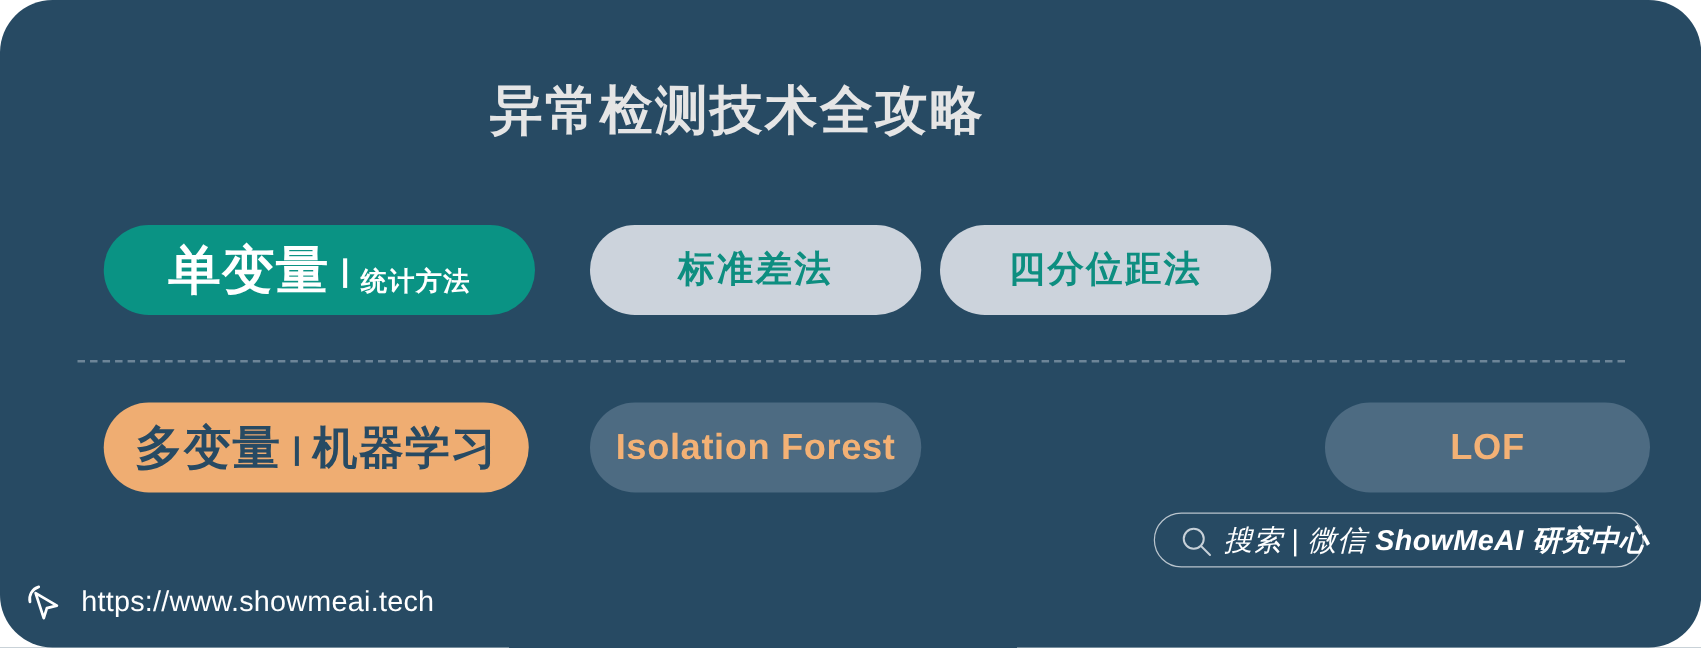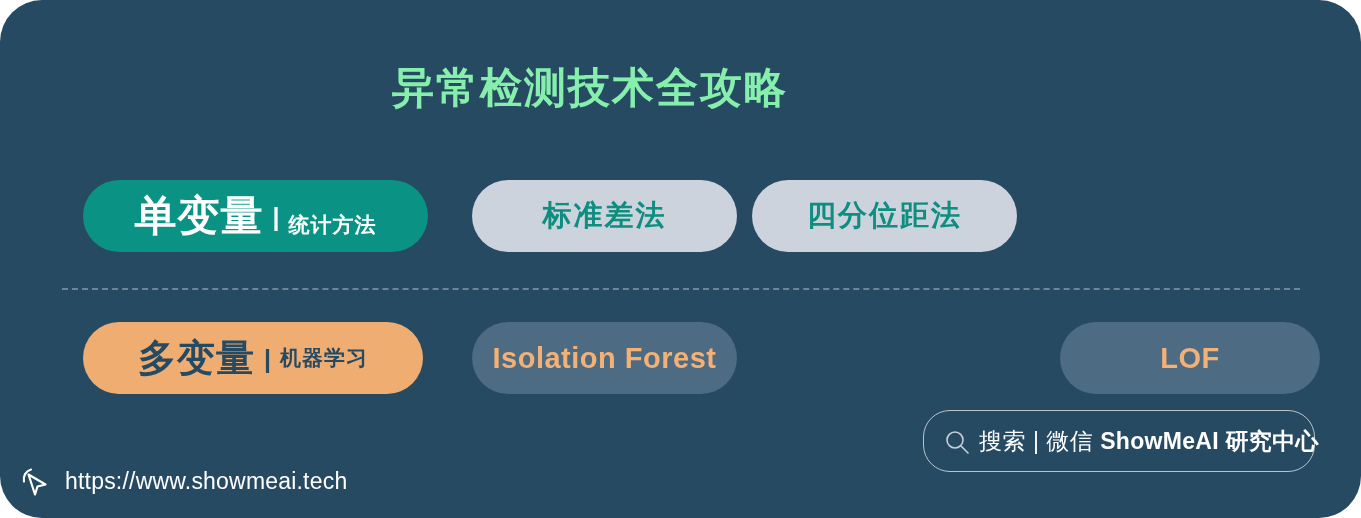--- a/index.html
+++ b/index.html
@@ -25,21 +25,21 @@
     box-sizing: border-box;
     overflow: hidden;
   }
 
   .title {
     position: absolute;
     left: 0;
     top: 62px;
     width: 1180px;
     text-align: center;
-    color: #86efac;
+    color: #e5e5e5;
     font-size: 42px;
     font-weight: bold;
     letter-spacing: 2px;
     line-height: 1.25;
   }
 
   .row {
     position: absolute;
     left: 0;
     width: 1361px;
@@ -112,21 +112,21 @@
   .pill-cat-multi .cat-sep {
     color: #274a63;
     font-size: 25px;
     font-weight: bold;
     margin: 0 9px;
     position: relative;
     top: 1px;
   }
   .pill-cat-multi .cat-sub {
     color: #274a63;
-    font-size: 21px;
+    font-size: 36px;
     font-weight: bold;
     letter-spacing: 1px;
   }
 
   .pill-slate {
     background: #4d6b82;
     color: #f3b175;
     font-size: 29px;
     font-weight: bold;
     letter-spacing: 0.5px;
@@ -143,27 +143,28 @@
     height: 0;
     border-top: 2px dashed #6d8598;
   }
 
   
   .search-chip {
     position: absolute;
     left: 923px;
     top: 410px;
     width: 392px;
-    height: 62px;
+    height: 44px;
     border: 1.6px solid #b9c4cd;
     border-radius: 27px;
     display: flex;
     align-items: center;
     box-sizing: border-box;
     padding-left: 20px;
+    font-style: italic;
   }
   .search-icon {
     width: 26px;
     height: 26px;
     flex: 0 0 auto;
     margin-right: 9px;
     position: relative;
     top: 1px;
   }
   .search-icon svg { display: block; }

